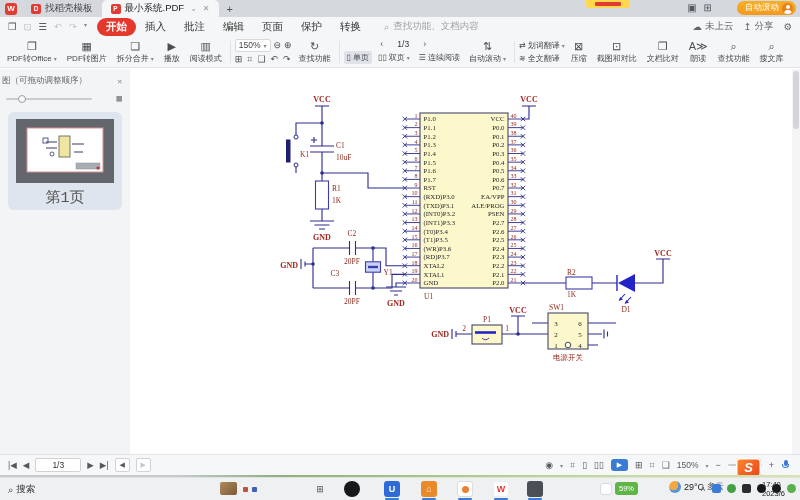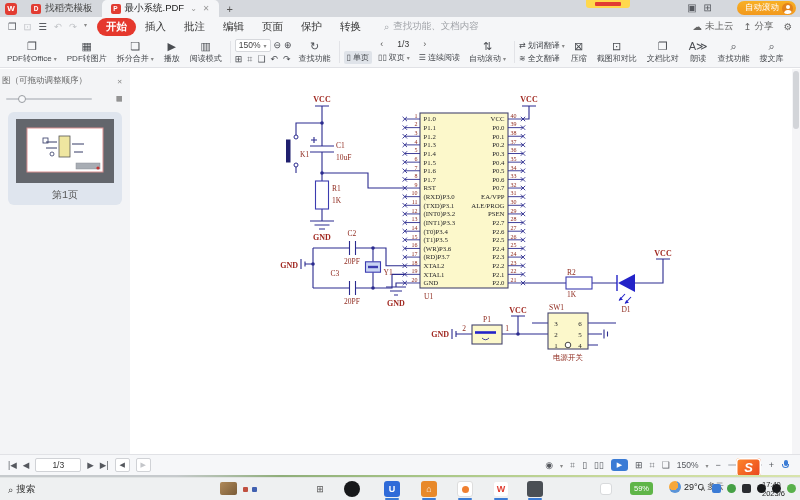--- a/index.html
+++ b/index.html
@@ -56,21 +56,21 @@
   .sidebar{position:absolute;left:0;top:69px;width:130px;bottom:46px;background:#f3f4f6;border-right:1px solid #e3e4e8;overflow:hidden;font-family:Liberation Mono, monospace;}
   .sb-head{display:flex;align-items:center;justify-content:space-between;padding:6px 8px 4px 2px;}
   .sb-title{font-size:8.5px;color:#666;}
   .sb-close{font-size:8px;color:#888;}
   .sb-tools{display:flex;align-items:center;justify-content:space-between;padding:2px 8px 6px 6px;}
   .sb-slider{position:relative;width:86px;height:2px;background:#c9ccd1;border-radius:1px;display:inline-block;}
   .sb-slider .knob{position:absolute;left:12px;top:-3px;width:8px;height:8px;border:1px solid #9a9da2;border-radius:50%;background:#f7f8fa;box-sizing:border-box;}
   .sb-img{font-size:9px;color:#777;}
   .thumb-card{margin:2px 8px 10px 8px;padding:5px 5px 3px 5px;border-radius:6px;text-align:center;}
   .thumb-card.selected{background:#dfe5ee;}
-  .thumb-label{font-size:10px;color:#555;margin-top:3px;}
+  .thumb-label{font-size:15px;color:#555;margin-top:3px;}
   .thumb-card svg{display:block;margin:0 auto;}
   
   .canvas{position:absolute;left:130px;top:69px;right:8px;bottom:46px;background:#fff;overflow:hidden;}
   .vscroll{position:absolute;right:0;top:69px;width:8px;bottom:46px;background:#f5f5f7;}
   .vthumb{position:absolute;left:1px;right:1px;top:2px;height:58px;background:#d3d5d9;border-radius:3px;}
   
   #schem text{font-family:"Liberation Serif",serif;}
   #schem .w{stroke:#2b2b8f;stroke-width:1.1;fill:none;}
   #schem .pw{stroke-width:0.9;}
   #schem .co{fill:#fff;stroke:#3c3cb0;stroke-width:1.1;}
@@ -107,21 +107,21 @@
              background:linear-gradient(90deg,#c6cacd 0%,#c6cacd 22%,#8fae7a 35%,#aac888 55%,#c6d89a 75%,#d8e4ac 100%);}
   .taskbar{position:absolute;left:0;right:0;bottom:0;height:22px;background:#eef0f1;border-top:1px solid #e0e3e3;}
   .tk-search{position:absolute;left:8px;top:5px;font-size:9.5px;color:#333;display:flex;gap:3px;align-items:center;}
   .deskico{position:absolute;left:220px;top:4px;width:17px;height:13px;border-radius:2px;
            background:linear-gradient(135deg,#b08a5a,#7a5c38);}
   .dots2{position:absolute;left:243px;top:9px;display:flex;gap:4px;}
   .dots2 i{width:5px;height:5px;border-radius:1px;}
   .app{position:absolute;top:3px;width:16px;height:16px;border-radius:3px;display:flex;align-items:center;
        justify-content:center;font-size:9px;font-weight:bold;color:#fff;}
   .underline{position:absolute;bottom:0;width:14px;height:2px;background:#3a7bd5;border-radius:1px;}
-  .batt{position:absolute;left:600px;top:4px;display:flex;gap:18px;align-items:center;justify-content:space-between;}
+  .batt{position:absolute;left:600px;top:4px;display:flex;gap:3px;align-items:center;justify-content:space-between;}
   .batt .bub{width:12px;height:12px;background:#fff;border:1px solid #d8dadc;border-radius:3px;box-sizing:border-box;}
   .batt .pct{height:13px;background:#5fb548;border-radius:3px;color:#fff;font-size:7.5px;display:flex;
              align-items:center;padding:0 4px;}
   .weather{position:absolute;left:652px;top:3px;display:flex;align-items:center;gap:3px;padding-left:17px;}
   .weather .wico{width:12px;height:12px;border-radius:50%;background:radial-gradient(circle at 35% 35%,#f6a83c 45%,#5a94d8 46%);}
   .weather .temp{font-size:9px;color:#222;}
   .weather .cond{font-size:8.5px;color:#555;}
   .tray{position:absolute;left:700px;top:6px;display:flex;gap:6px;align-items:center;}
   .tray .chv{font-size:8px;color:#555;}
   .tray i{display:inline-block;width:9px;height:9px;border-radius:2px;}

